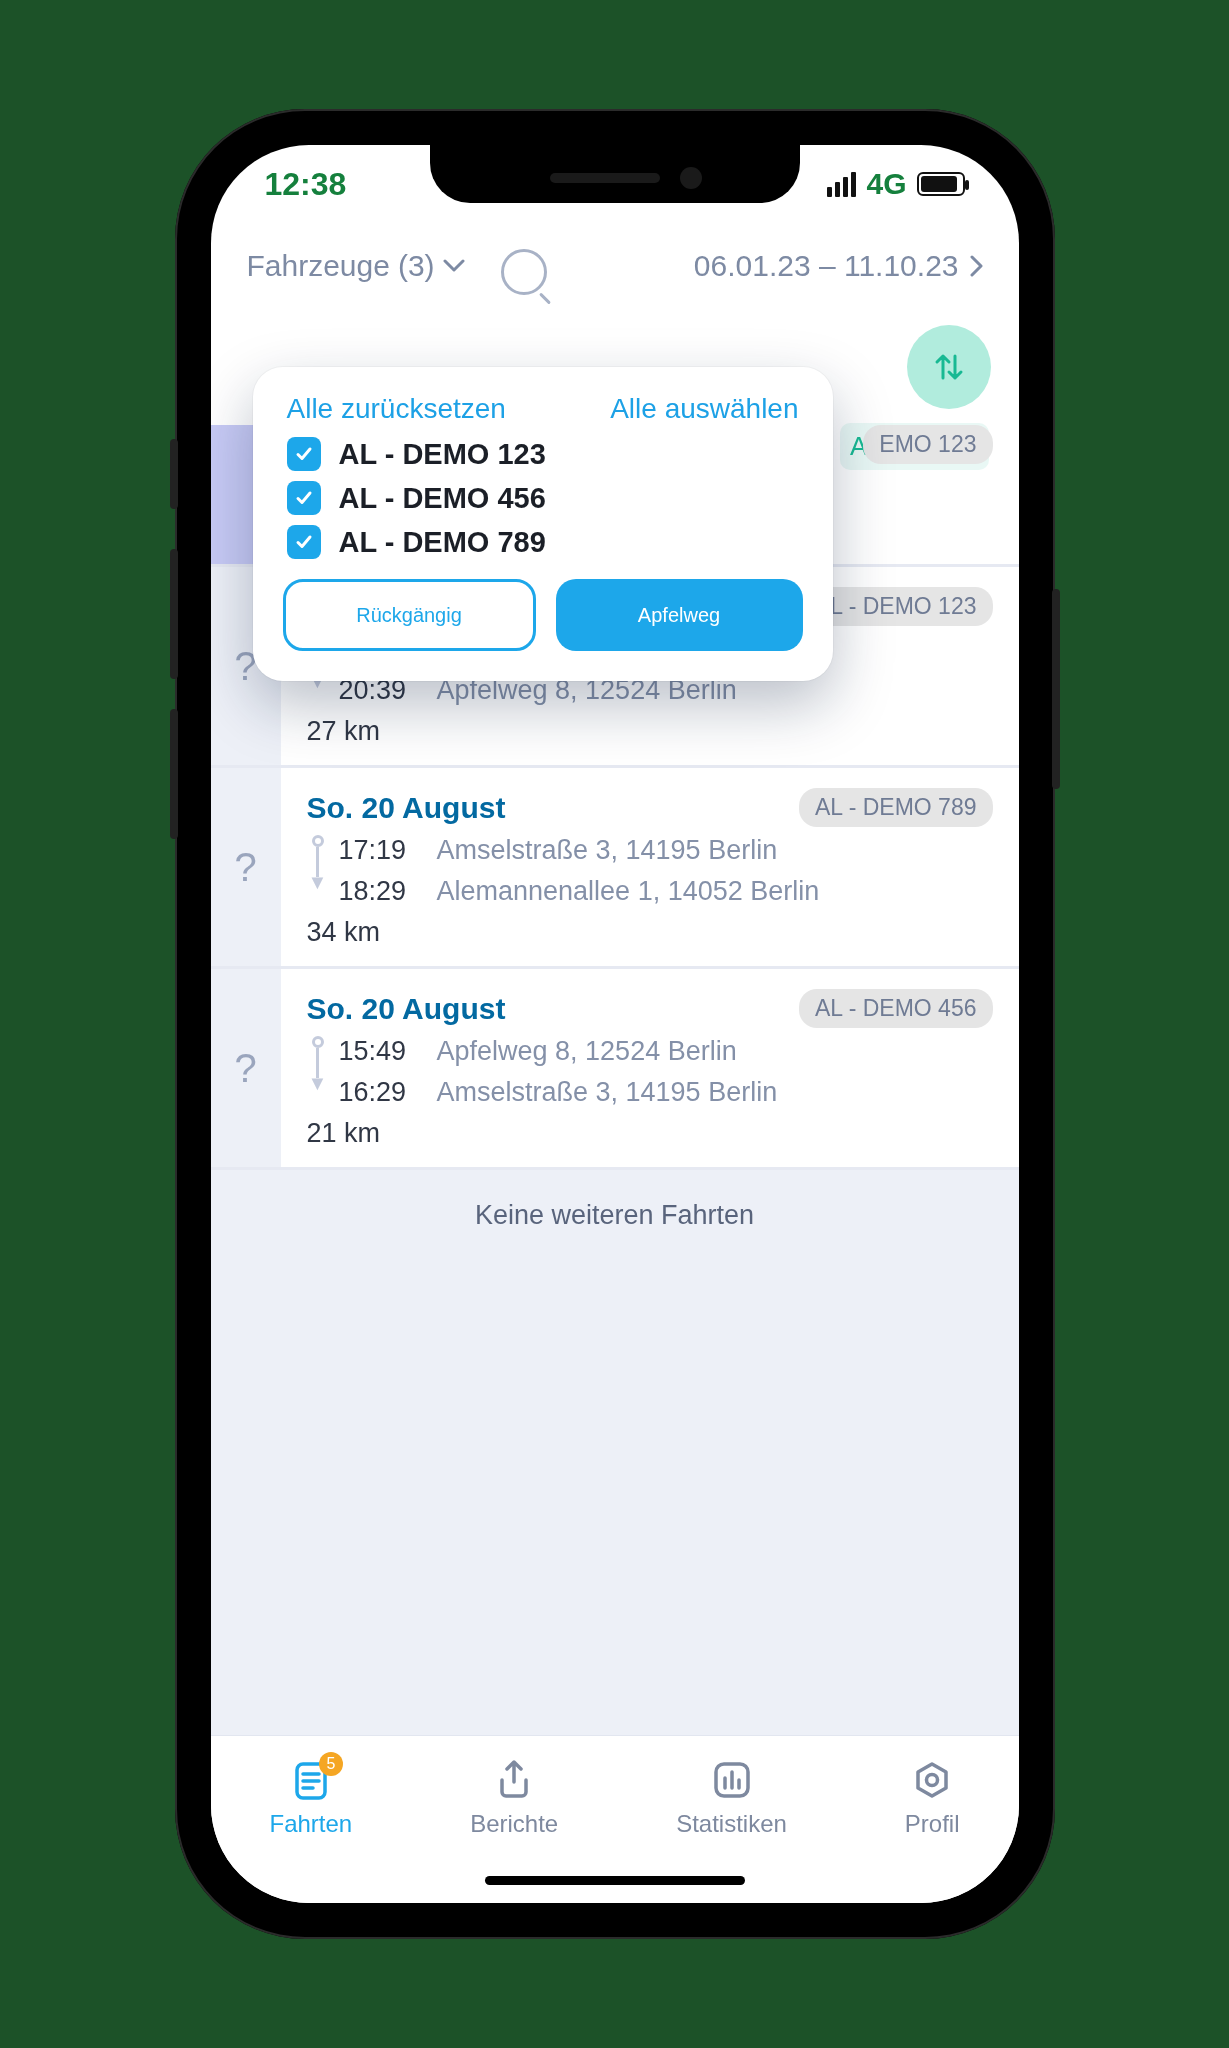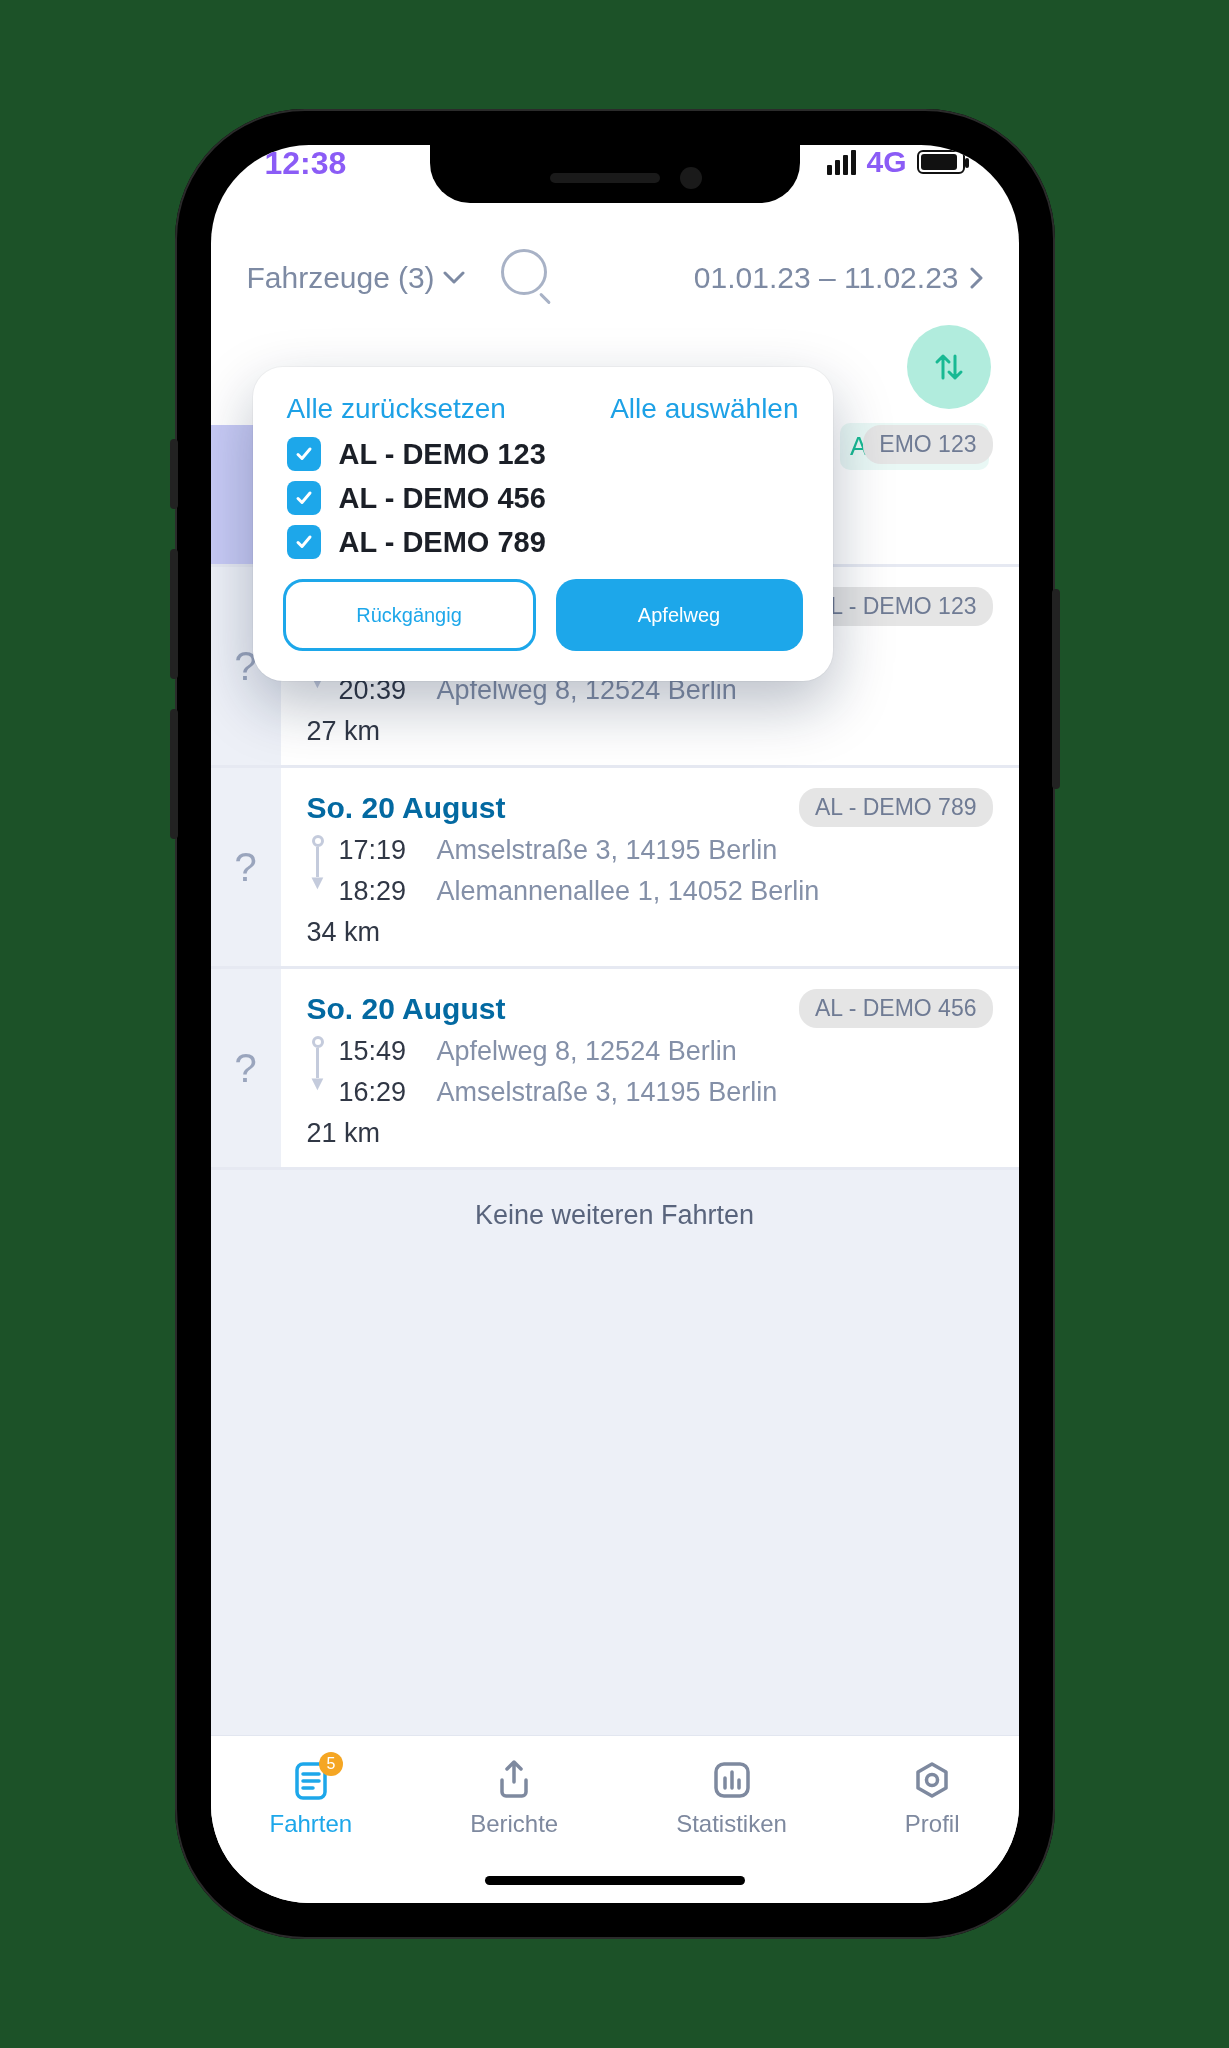--- a/index.html
+++ b/index.html
@@ -44,38 +44,38 @@
     width:22px; height:22px; background:#1a1a1a; border-radius:50%;
   }
   .side-btn { position:absolute; background:#222; border-radius:6px; }
   .side-btn.left1 { left:-5px; top:330px; width:8px; height:70px; }
   .side-btn.left2 { left:-5px; top:440px; width:8px; height:130px; }
   .side-btn.left3 { left:-5px; top:600px; width:8px; height:130px; }
   .side-btn.right1{ right:-5px; top:480px; width:8px; height:200px; }
 
   
   .statusbar {
-    height:86px; display:flex; align-items:flex-start;
+    height:86px; display:flex; align-items:center;
     justify-content:space-between; padding:0 54px 8px;
-    font-size:32px; font-weight:600; color:#8b5cf6;
+    font-size:32px; font-weight:600; color:#15803d;
   }
   .status-right { display:flex; align-items:center; gap:10px; font-size:30px; font-weight:600;}
   .signal-bars { display:flex; align-items:flex-end; gap:3px; }
   .signal-bars span { width:5px; background:#111; border-radius:1px;}
   .signal-bars span:nth-child(1){height:10px}
   .signal-bars span:nth-child(2){height:15px}
   .signal-bars span:nth-child(3){height:20px}
   .signal-bars span:nth-child(4){height:25px}
   .battery { width:48px; height:24px; border:2.5px solid #111; border-radius:6px; position:relative;}
   .battery::after{content:"";position:absolute;right:-6px;top:6px;width:4px;height:10px;background:#111;border-radius:2px;}
   .battery .fill{position:absolute;left:2px;top:2px;bottom:2px;width:36px;background:#111;border-radius:3px;}
 
   
   .toolbar {
-    display:flex; align-items:flex-end; gap:18px;
+    display:flex; align-items:flex-start; gap:18px;
     padding:18px 36px 18px 36px; color:#7d8aa3; font-size:30px;
   }
   .vehicle-dd { display:flex; align-items:center; gap:8px; }
   .chev { display:inline-block;}
   .search-circle {
     width:46px;height:46px;border:3px solid #a8b2c6;border-radius:50%;position:relative;flex:0 0 auto;
     margin-left:18px; margin-right:auto;
   }
   .search-circle::after{content:"";position:absolute;right:-8px;bottom:-8px;width:14px;height:3px;background:#a8b2c6;transform:rotate(45deg);border-radius:2px;}
   .date-range { display:flex; align-items:center; gap:10px; }
@@ -203,21 +203,21 @@
           <span>Fahrzeuge</span>
           <span>(3)</span>
           <span class="chev">
             <svg width="22" height="14" viewBox="0 0 22 14">
                 <path d="M2 2l9 9 9-9" fill="none" stroke="#7d8aa3" stroke-width="3" stroke-linecap="round" stroke-linejoin="round"></path>
               </svg>
           </span>
         </div>
         <span class="search-circle"></span>
         <div class="date-range">
-          <span>01.01.23 – 11.02.23</span>
+          <span>06.01.23 – 11.10.23</span>
           <span class="chev-right-thin">
             <svg width="14" height="24" viewBox="0 0 14 24">
                 <path d="M3 3l9 9-9 9" fill="none" stroke="#7d8aa3" stroke-width="3" stroke-linecap="round" stroke-linejoin="round"></path>
               </svg>
           </span>
         </div>
       </div>
 
       <div class="chips-row">
         <span class="sort-pill">

